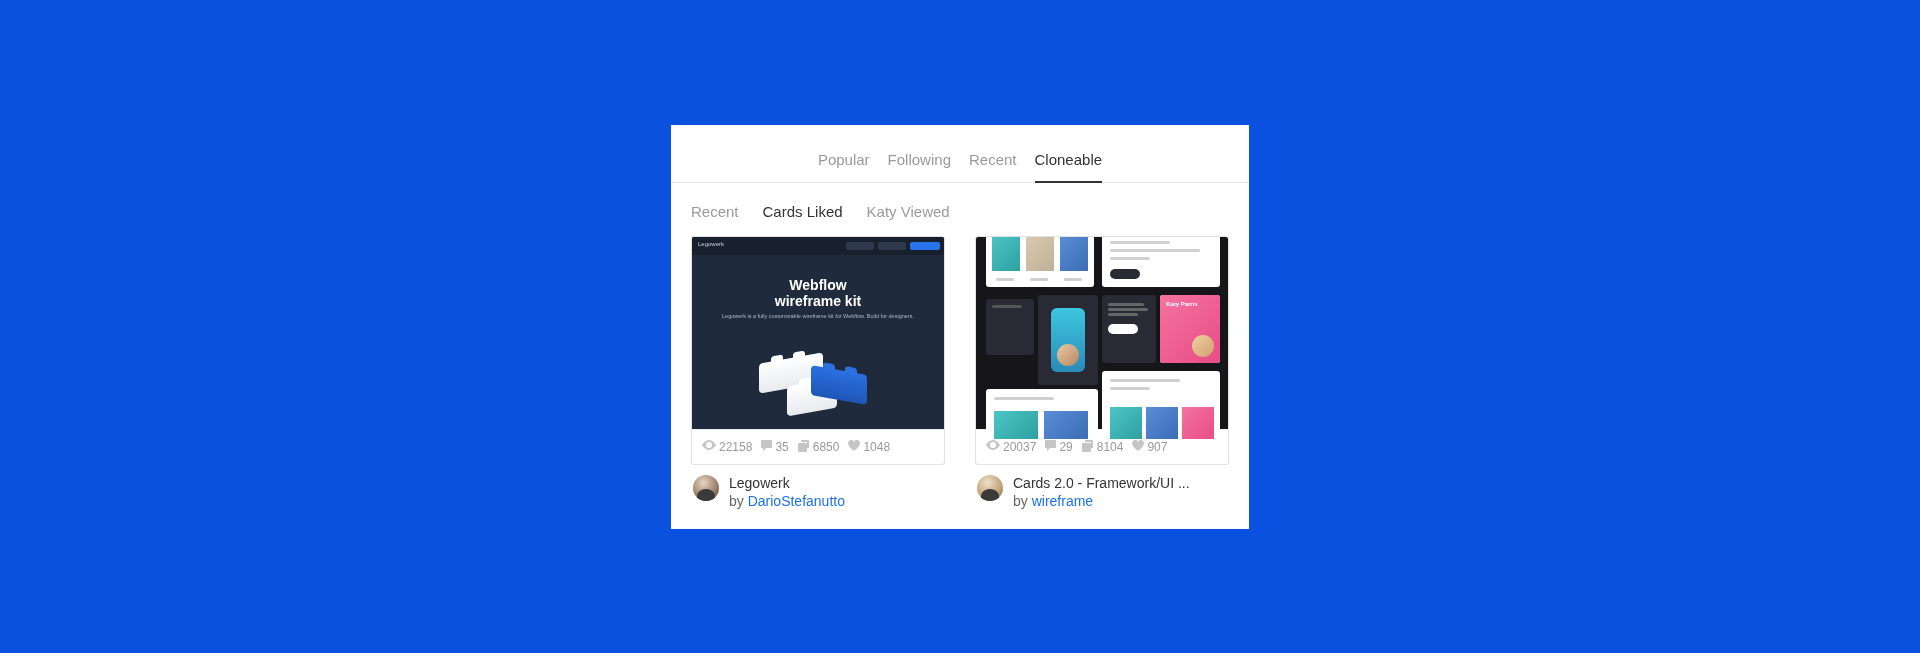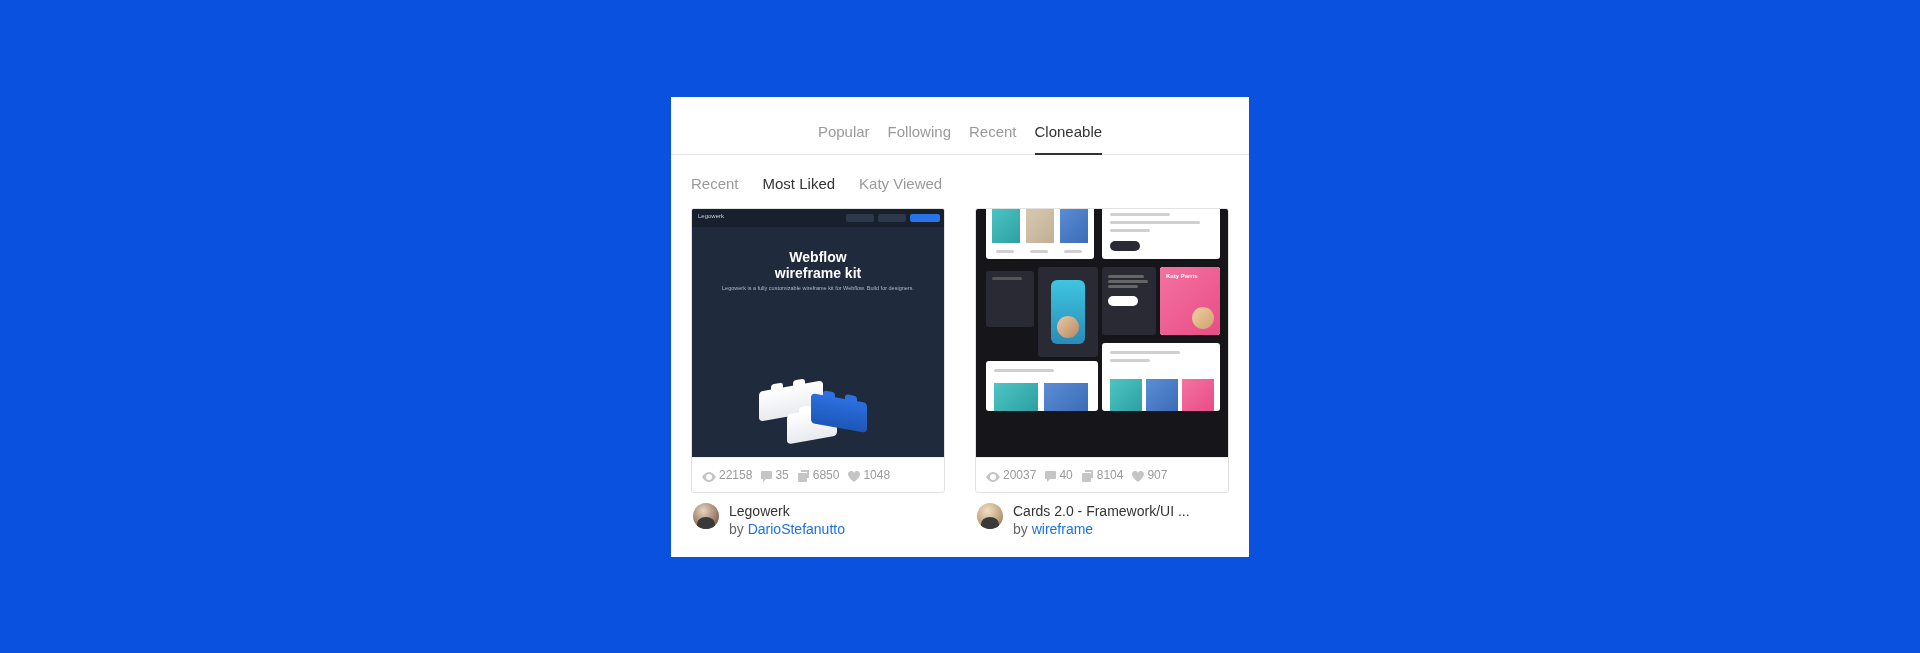--- a/index.html
+++ b/index.html
@@ -73,21 +73,21 @@
     width: 254px;
   }
   .card-box {
     border: 1px solid #e2e2e2;
     border-radius: 3px;
     overflow: hidden;
     background: #fff;
   }
   .preview {
     width: 100%;
-    height: 248px;
+    height: 192px;
     position: relative;
   }
   
   .pv1 { background: #1f2a3c; }
   .pv1 .topbar {
     position: absolute; top: 0; left: 0; right: 0; height: 18px;
     background: #18202e; display: flex; align-items: center;
     justify-content: flex-end; padding: 0 4px; gap: 4px;
   }
   .pv1 .topbar .brand {
@@ -132,21 +132,21 @@
     display: flex;
     align-items: center;
     gap: 4px;
     padding: 10px;
     font-size: 12px;
     color: #9a9a9a;
     border-top: 1px solid #eee;
   }
   .stats .stat {
     display: flex;
-    align-items: flex-end;
+    align-items: flex-start;
     gap: 3px;
     margin-right: 5px;
   }
   .stats svg { fill: #c5c5c5; display: block; }
   .card-meta {
     display: flex;
     align-items: flex-start;
     gap: 10px;
     padding: 10px 2px 0 2px;
   }
@@ -172,21 +172,21 @@
     <div class="primary-tabs">
       <div class="primary-tab">Popular</div>
       <div class="primary-tab">Following</div>
       <div class="primary-tab">Recent</div>
       <div class="primary-tab active">Cloneable</div>
     </div>
   </div>
 
   <div class="secondary-tabs">
     <div class="secondary-tab">Recent</div>
-    <div class="secondary-tab active">Most Liked</div>
+    <div class="secondary-tab active">Cards Liked</div>
     <div class="secondary-tab">Katy Viewed</div>
   </div>
 
   <div class="cards">
 
     <div class="card">
       <div class="card-box">
         <div class="preview pv1">
           <div class="topbar">
             <span class="brand">Legowerk</span>
@@ -311,21 +311,21 @@
                 </svg>
               </span>
             <span>20037</span>
           </div>
           <div class="stat">
             <span>
                 <svg width="11" height="11" viewBox="0 0 11 11">
                   <path d="M1 0h9a1 1 0 011 1v6a1 1 0 01-1 1H5l-3 3V8H1a1 1 0 01-1-1V1a1 1 0 011-1z"></path>
                 </svg>
               </span>
-            <span>40</span>
+            <span>29</span>
           </div>
           <div class="stat">
             <span>
                 <svg width="12" height="12" viewBox="0 0 12 12">
                   <path d="M3 0h7a1 1 0 011 1v7h-2V2H3V0zM1 3h7a1 1 0 011 1v7a1 1 0 01-1 1H1a1 1 0 01-1-1V4a1 1 0 011-1z"></path>
                 </svg>
               </span>
             <span>8104</span>
           </div>
           <div class="stat">

